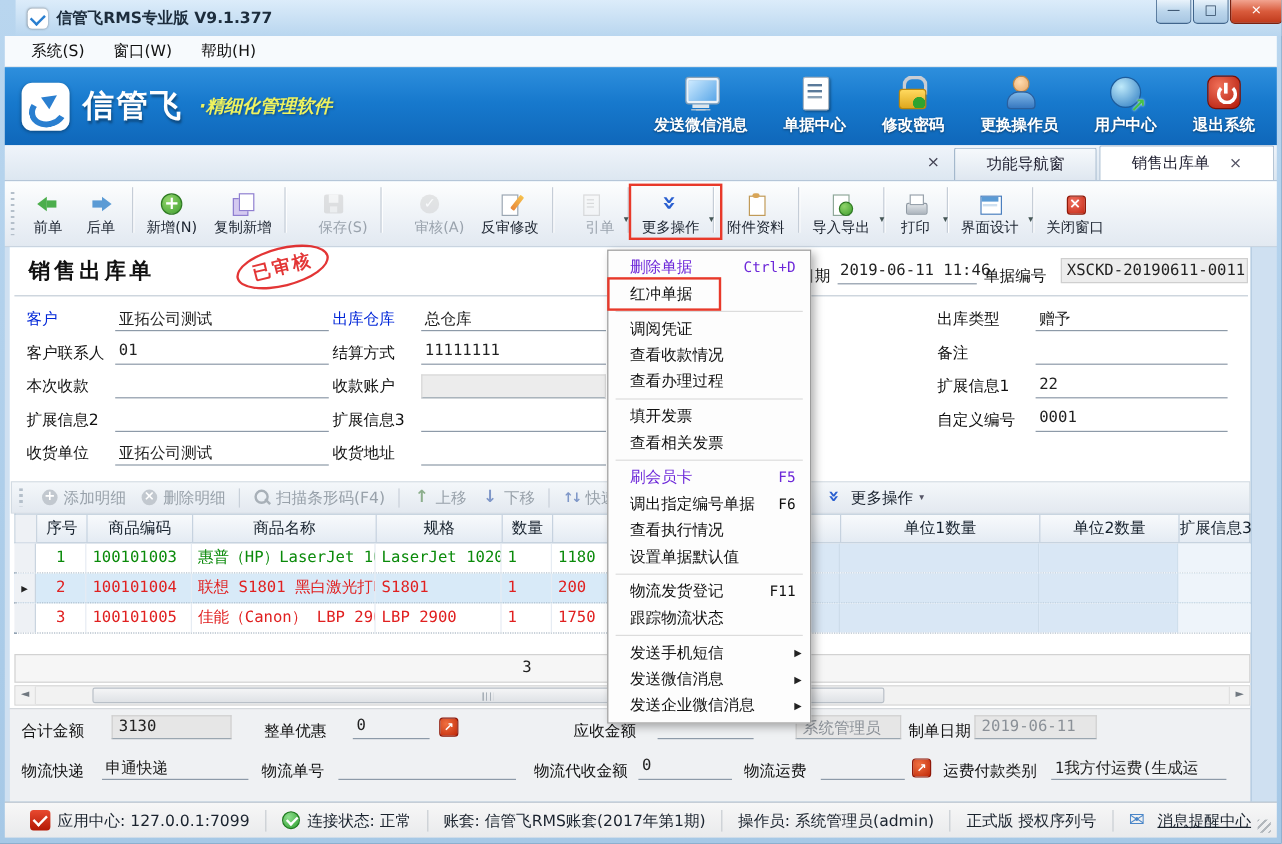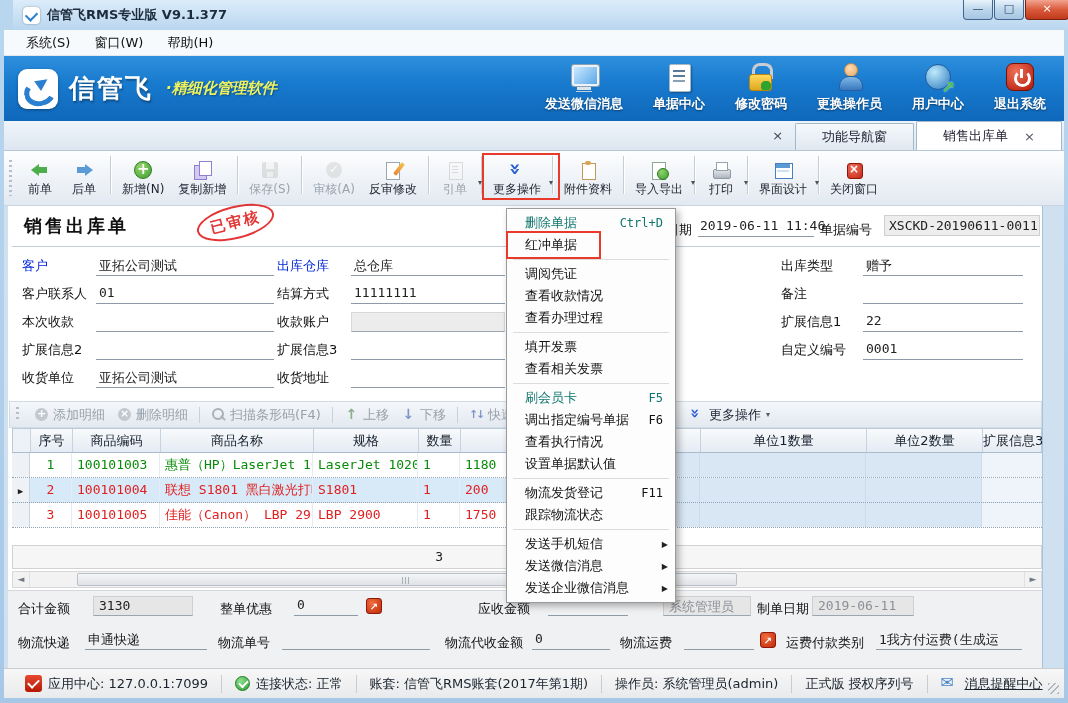--- a/index.html
+++ b/index.html
@@ -77,21 +77,21 @@
   .tabs-close-all{ margin-left:auto; margin-right:12px; align-self:center; color:#445; font-size:13px;}
 
   
   .toolbar{ position:absolute; left:4px; top:151px; width:1060px; height:55px;
     background:linear-gradient(#fdfefe,#eaeff5 70%,#e2e9f1); border-bottom:1px solid #c9d4e0; display:flex; align-items:center; padding-left:14px;}
   .toolbar::before{content:"";position:absolute;left:5px;top:9px;bottom:9px;width:3px;
     background:repeating-linear-gradient(#b4bfca 0 2px,transparent 2px 5px);}
   .tb-item{ display:flex; align-items:flex-start; }
   .tb-btn{ position:relative; display:flex; flex-direction:column; align-items:center; padding:4px 7px 2px; min-width:44px;}
   .tb-label{ font-size:12px; color:#1c2430; white-space:nowrap; margin-top:1px;}
-  .tb-btn.disabled .tb-label{ color:#9aa3ad; }
+  .tb-btn.disabled .tb-label{ color:#9aa3ad;margin-left:16px; }
   .tb-btn.disabled .ic{ opacity:.45; filter:grayscale(1); }
   .dd{ position:absolute; right:-5px; top:22px; font-size:8px; color:#455; }
   .tb-sep{ width:1px; height:38px; background:#c5cdd7; margin:0 4px; box-shadow:1px 0 0 #fff;}
   .red-box{ position:absolute; left:-4px; right:-12px; top:-3px; bottom:0px; border:2px solid #e8392a; z-index:6;}
 
   .ic{ position:relative; width:20px; height:20px; display:block;}
   .i-prev::before{content:"";position:absolute;left:1px;top:4px;border:6px solid transparent;border-right:8px solid #4cae4c;border-left:none;}
   .i-prev::after{content:"";position:absolute;left:9px;top:7px;width:8px;height:6px;background:#4cae4c;}
   .i-next::before{content:"";position:absolute;right:1px;top:4px;border:6px solid transparent;border-left:8px solid #5b9bd5;border-right:none;}
   .i-next::after{content:"";position:absolute;left:3px;top:7px;width:8px;height:6px;background:#5b9bd5;}
@@ -230,21 +230,21 @@
   .i-okgreen::after{content:"";position:absolute;left:3px;top:3px;width:7px;height:4px;border:2px solid #fff;border-top:none;border-right:none;transform:rotate(-45deg);}
   .i-mail{ width:18px; height:14px;}
   .i-mail::before{content:"✉";position:absolute;left:0;top:-4px;color:#4a86c8;font-size:16px;}
   .statusbar::after{content:"";position:absolute;right:5px;bottom:4px;width:11px;height:11px;
     background:repeating-linear-gradient(135deg,#b2b7bc 0 1.5px,transparent 1.5px 4.5px);}
 
   
   .dropdown{ position:absolute; left:506px; top:208px; width:170px; background:#fdfdfd;
     border:1px solid #9b9b9b; box-shadow:3px 3px 7px rgba(0,0,0,.3); padding:3px 0; z-index:20;}
   .m-item{ position:relative; height:22px; display:flex; align-items:center; padding:0 12px 0 18px; font-size:13px; color:#111;}
-  .m-item.disabled{ color:#0f766e;gap:16px;}
+  .m-item.disabled{ color:#6d28d9;gap:16px;}
   .m-short{ margin-left:auto; font-family:"DejaVu Sans Mono","Liberation Mono",monospace; font-size:12px;}
   .m-sub{ position:absolute; right:7px; font-size:8px; color:#222;}
   .m-sep{ height:1px; background:#dcdcdc; margin:3px 6px;}
   .m-redbox{ position:absolute; left:-1px; top:-3px; width:95px; height:28px; border:2px solid #e8392a; z-index:5;}
 </style>
 </head>
 <body>
 
 <div class="page">
 

